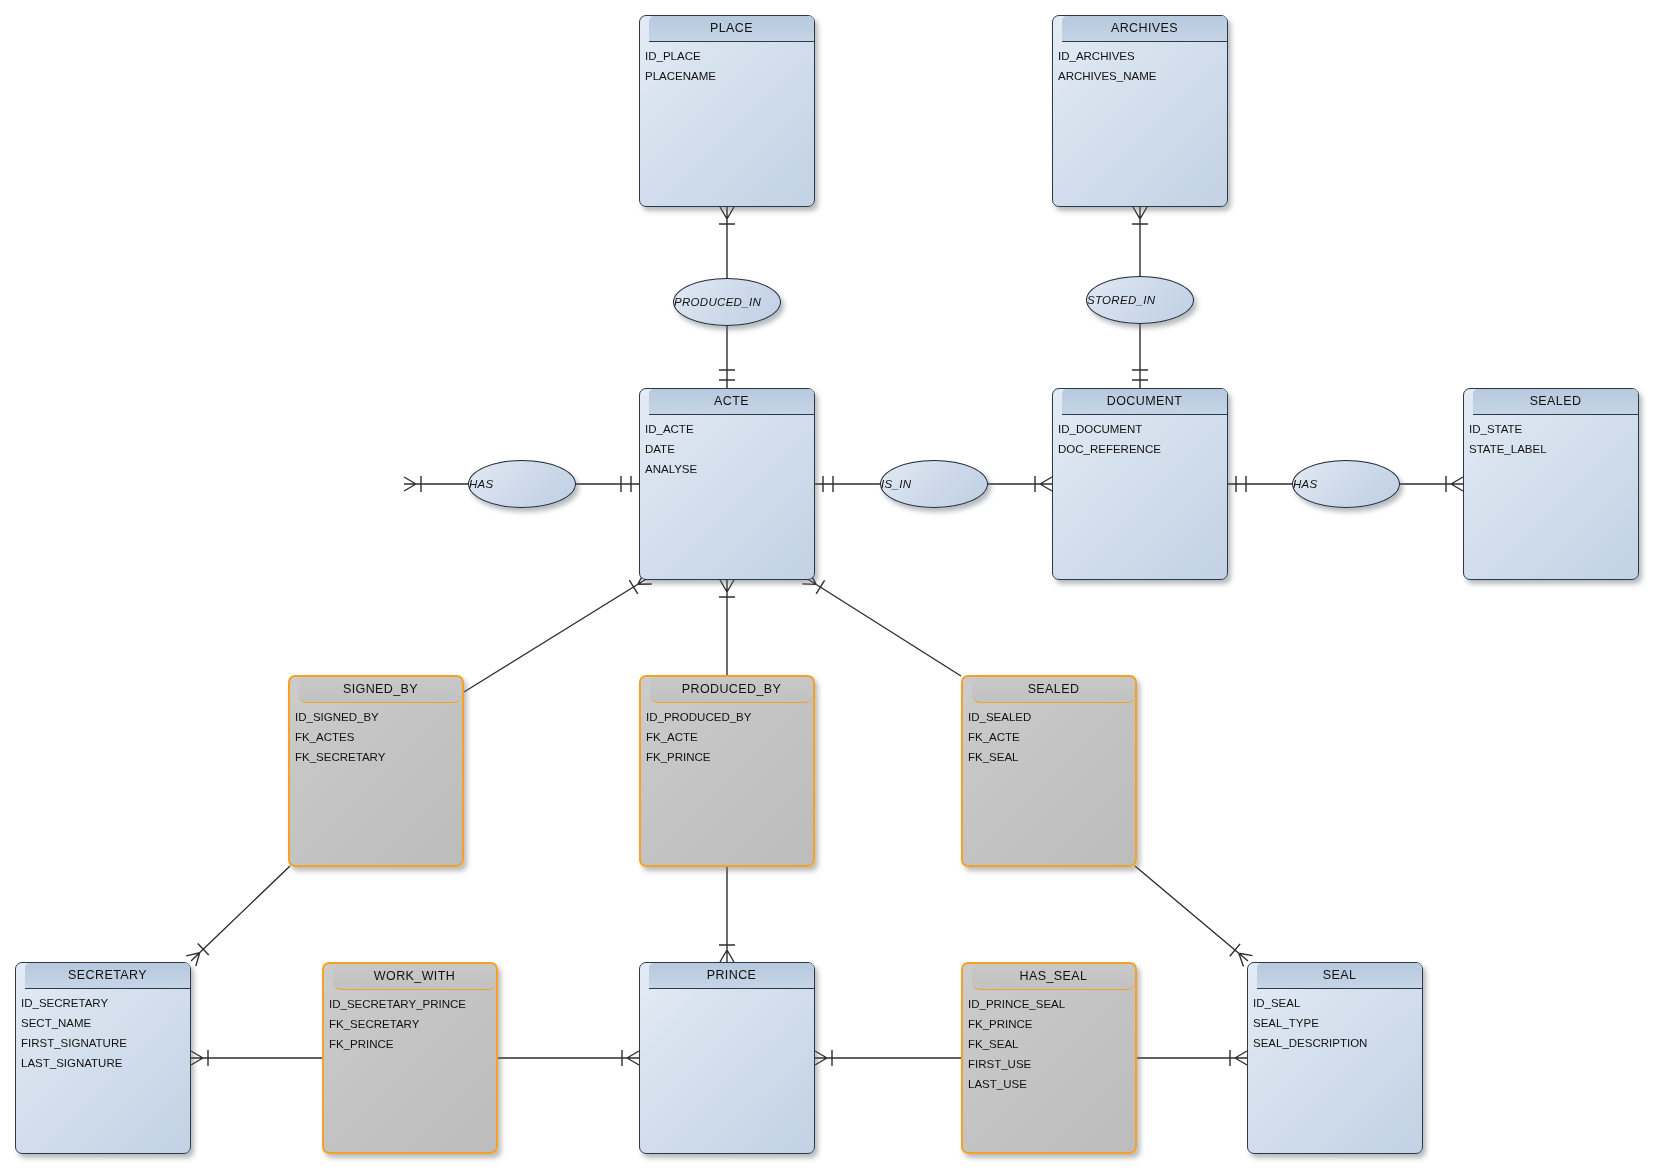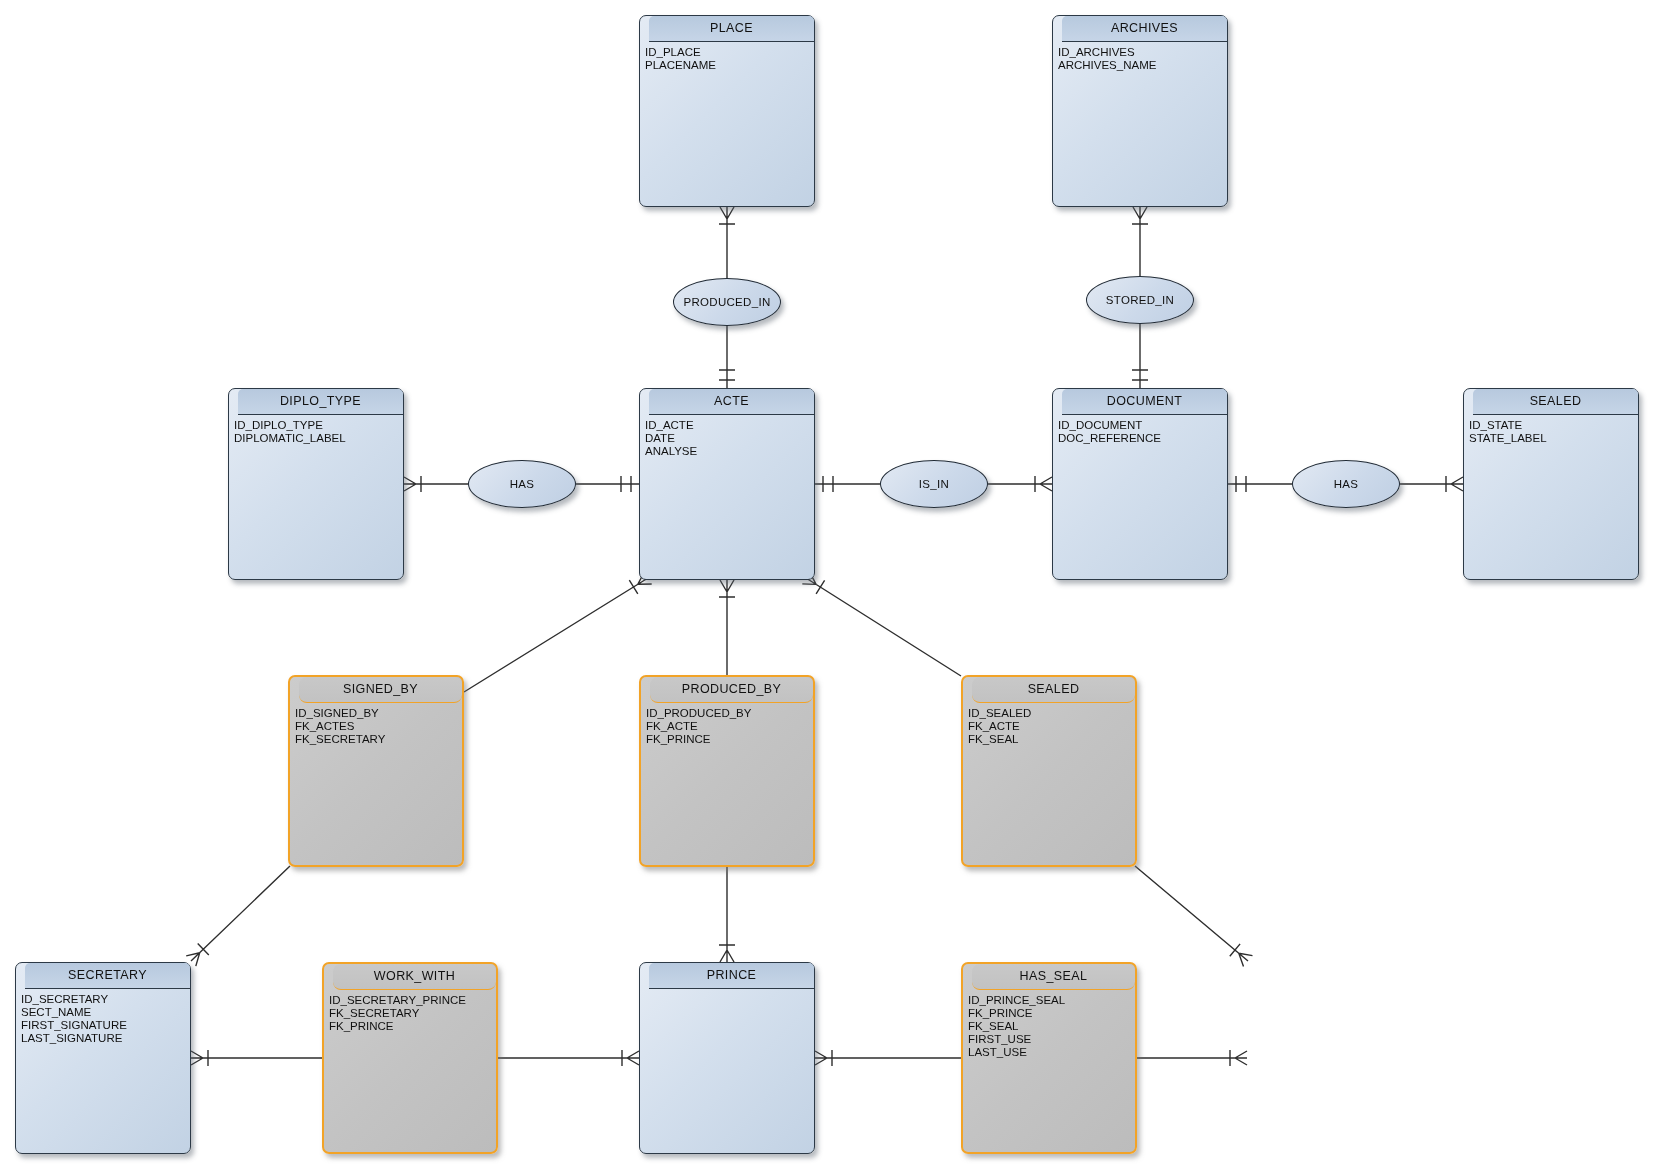--- a/index.html
+++ b/index.html
@@ -46,21 +46,21 @@
     letter-spacing: 0.4px;
     color: #111111;
     border-bottom: 1.5px solid #2c3946;
     border-radius: 5px 5px 0 0;
     background: linear-gradient(180deg, #b7c9de 0%, #c6d5e7 100%);
     margin-left: 9px;
   }
   .entity .entity-body {
     padding: 4px 5px;
     font-size: 11.5px;
-    line-height: 13px;
+    line-height: 20px;
     color: #111111;
     white-space: pre-line;
   }
   .entity.junction {
     border: 2px solid #f2a327;
     background: linear-gradient(135deg, #cccccc 0%, #c3c3c3 50%, #bcbcbc 100%);
     box-shadow: 3px 4px 5px rgba(120, 120, 120, 0.5);
   }
   .entity.junction .entity-header {
     border-bottom: 1.5px solid #f2a327;
@@ -70,23 +70,24 @@
   .relationship {
     position: absolute;
     width: 108px;
     height: 48px;
     border: 1.7px solid #212b36;
     border-radius: 50%;
     background: linear-gradient(135deg, #e2e9f3 0%, #ccd9ea 55%, #bfcfe3 100%);
     box-shadow: 3px 4px 5px rgba(90, 100, 110, 0.45);
     display: flex;
     align-items: center;
-    justify-content: center;
+    justify-content: flex-start;
     box-sizing: border-box;
     z-index: 2;
+    font-style: italic;
   }
   .relationship span {
     font-size: 11.5px;
     color: #111111;
     letter-spacing: 0.3px;
   }
 </style>
 </head>
 <body>
 
@@ -120,25 +121,20 @@
     <div class="entity-body">ID_PLACE
 PLACENAME</div>
   </div>
 
   <div class="entity" style="left:1052px;top:15px">
     <div class="entity-header">ARCHIVES</div>
     <div class="entity-body">ID_ARCHIVES
 ARCHIVES_NAME</div>
   </div>
 
-  <div class="entity" style="left:228px;top:388px">
-    <div class="entity-header">DIPLO_TYPE</div>
-    <div class="entity-body">ID_DIPLO_TYPE
-DIPLOMATIC_LABEL</div>
-  </div>
 
   <div class="entity" style="left:1052px;top:388px">
     <div class="entity-header">DOCUMENT</div>
     <div class="entity-body">ID_DOCUMENT
 DOC_REFERENCE</div>
   </div>
 
   <div class="entity" style="left:639px;top:388px">
     <div class="entity-header">ACTE</div>
     <div class="entity-body">ID_ACTE
@@ -194,20 +190,26 @@
 
   <div class="entity junction" style="left:961px;top:962px">
     <div class="entity-header">HAS_SEAL</div>
     <div class="entity-body">ID_PRINCE_SEAL
 FK_PRINCE
 FK_SEAL
 FIRST_USE
 LAST_USE</div>
   </div>
 
+  <div class="entity" style="left:1247px;top:962px">
+    <div class="entity-header">SEAL</div>
+    <div class="entity-body">ID_SEAL
+SEAL_TYPE
+SEAL_DESCRIPTION</div>
+  </div>
 
   <div class="relationship" style="left:673px;top:278px">
     <span>PRODUCED_IN</span>
   </div>
 
   <div class="relationship" style="left:1086px;top:276px">
     <span>STORED_IN</span>
   </div>
 
   <div class="relationship" style="left:468px;top:460px">

